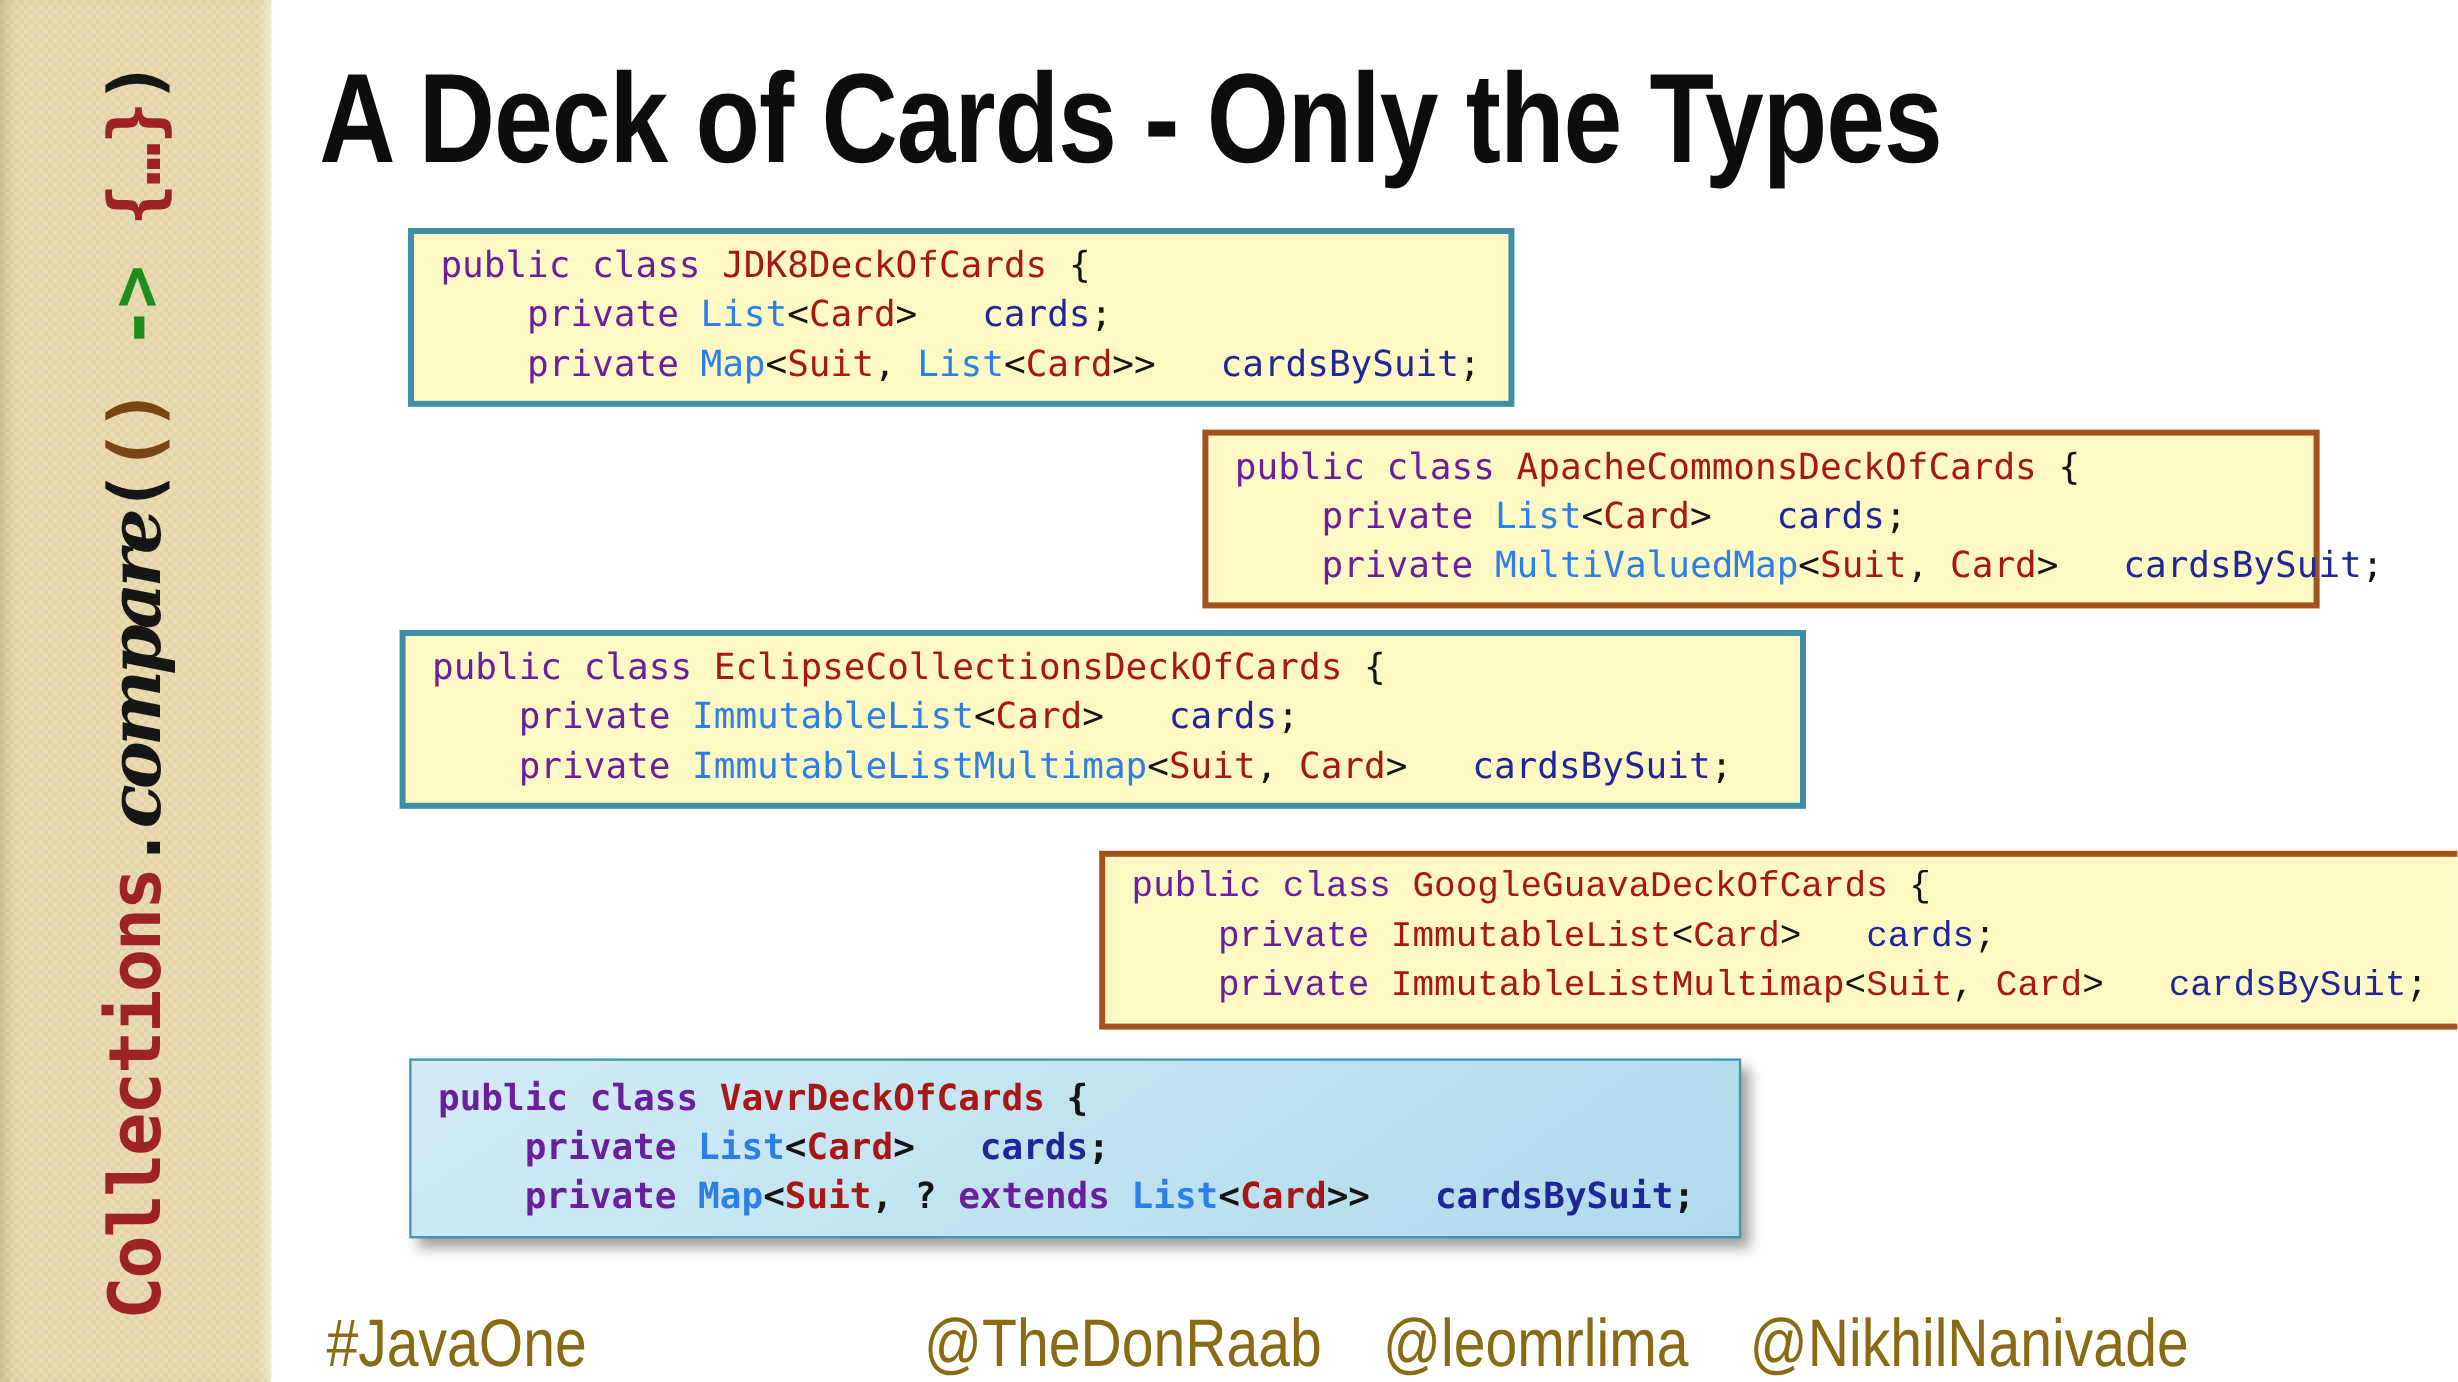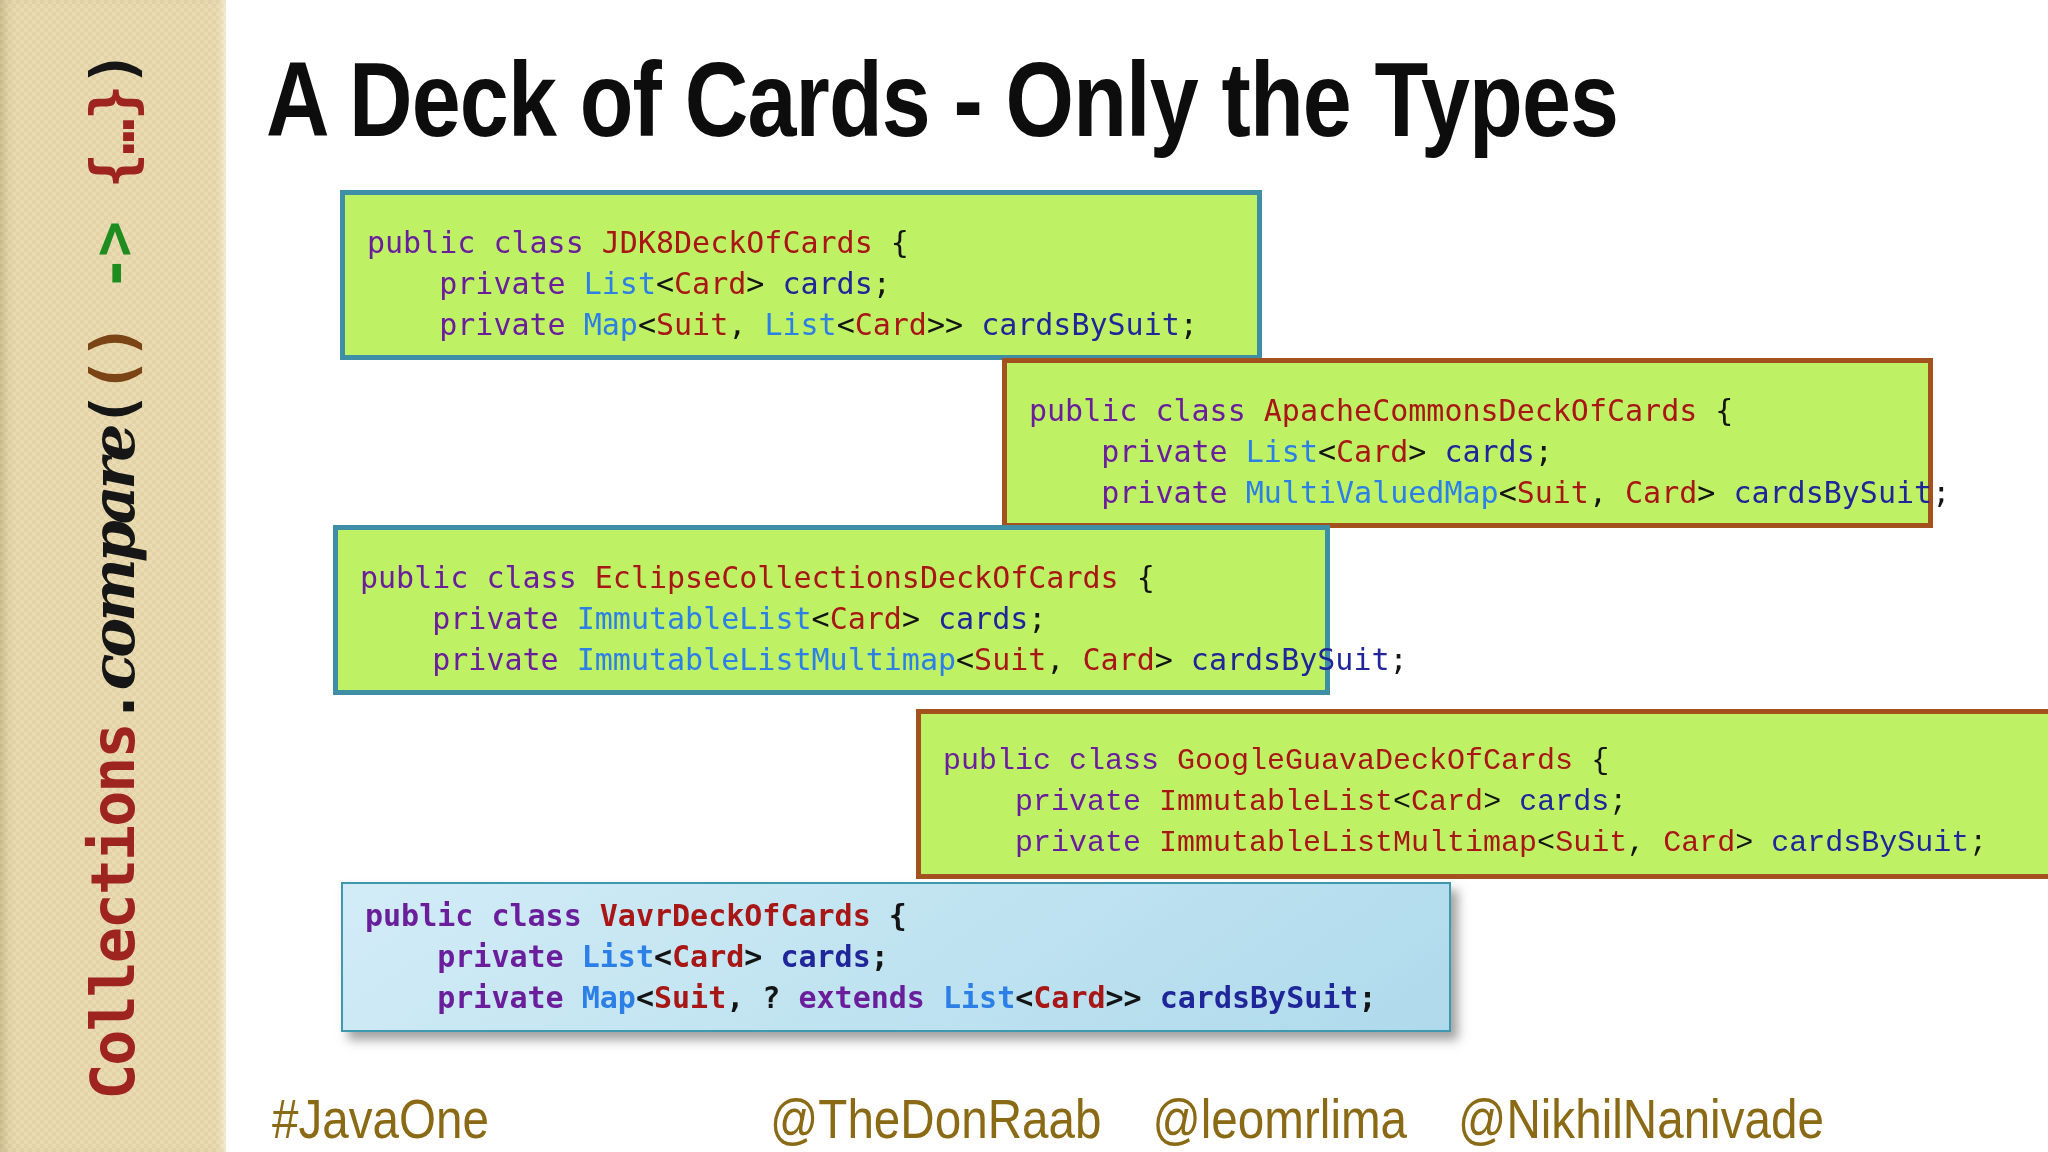--- a/index.html
+++ b/index.html
@@ -34,45 +34,45 @@
 
   
   .title{
     position:absolute;left:266px;top:40px;white-space:nowrap;
     font-size:106px;font-weight:bold;color:#0D0D0D;line-height:1.12;
     transform:scaleX(.83);transform-origin:0 0;letter-spacing:-1px;
   }
 
   
   .codebox{
-    position:absolute;box-sizing:border-box;background:#bef264;
+    position:absolute;box-sizing:border-box;background:#fef9c3;
     border:5px solid #3E8FA6;
     font-family:"DejaVu Sans Mono",monospace;font-size:30px;line-height:41px;
-    white-space:pre;padding:27px 10px 10px 22px;
+    white-space:pre;padding:6px 10px 10px 22px;
   }
   .codebox.teal{border-color:#3E8FA6;}
   .codebox.brown{border-color:#A3511F;}
   .codebox.vavr{
     border:2px solid #3E98AE;
     background:linear-gradient(145deg,#D2ECF7 0%,#C2E4F1 45%,#AFDAEC 100%);
     box-shadow:7px 8px 10px rgba(85,85,85,.55);
     padding:11px 10px 12px 22px;
     font-weight:bold;
   }
   .box-jdk8    {left:340px; top:190px; width:922px;}
   .box-apache  {left:1002px;top:358px; width:931px;}
-  .box-eclipse {left:333px; top:525px; width:997px;}
+  .box-eclipse {left:333px; top:525px; width:1172px;}
   .box-guava   {left:916px; top:709px; width:1278px;font-family:Liberation Mono, monospace;}
   .box-vavr    {left:341px; top:882px; width:1110px;}
 
   .code-line{height:41px;}
   .tok-kw {color:#6A1E9C;}
   .tok-cls{color:#A81616;}
   .tok-lib{color:#2C7FE6;}
-  .tok-var{color:#20269A;}
+  .tok-var{color:#20269A;margin-left:36px;}
   .tok-pun{color:#141414;}
 
   
   .footer-hashtag{
     position:absolute;left:272px;top:1086px;
     font-size:56px;color:#8A6A15;white-space:nowrap;
     transform:scaleX(.85);transform-origin:0 0;
   }
   .footer-handles{
     position:absolute;left:770px;top:1086px;

